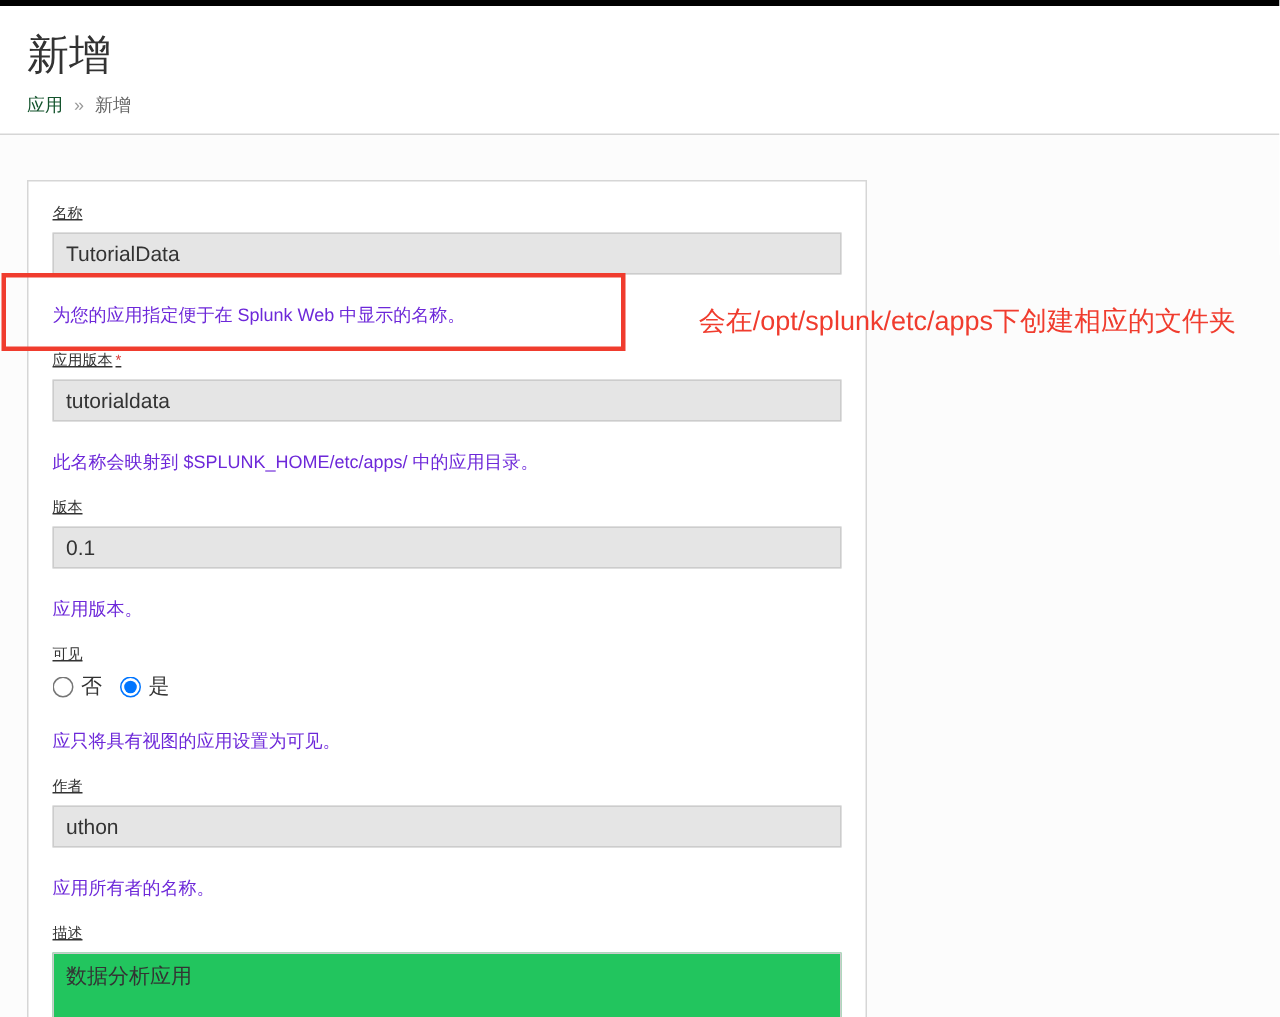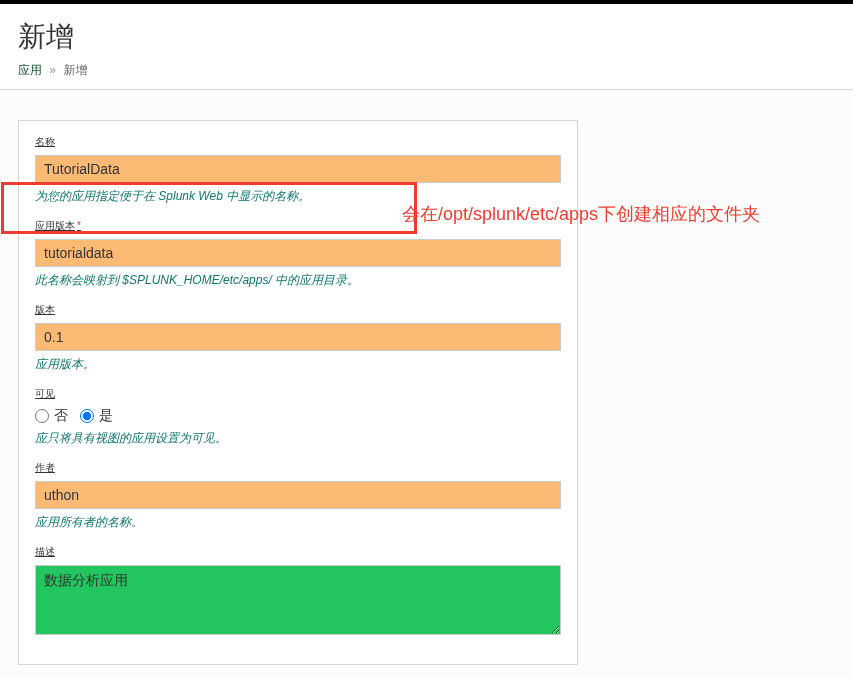--- a/index.html
+++ b/index.html
@@ -67,41 +67,40 @@
       margin-bottom: 6px;
       text-decoration: underline;
     }
     .required {
       color: #d93f3c;
       margin-left: 2px;
     }
     .text-input {
       width: 100%;
       border: 1px solid #ccc;
-      background: #fdba74;
+      background: #e5e5e5;
       padding: 5px 8px;
       font-size: 14px;
       color: #333;
       height: 28px;
     }
     .textarea-input {
       width: 100%;
       border: 1px solid #ccc;
       background: #22c55e;
       padding: 6px 8px;
       font-size: 14px;
       color: #333;
       min-height: 70px;
       resize: vertical;
     }
     .help-text {
       font-size: 12px;
-      font-style: italic;
-      color: #0f766e;
-      margin-top: 5px;
+      color: #6d28d9;
+      margin-top: 19px;
     }
     .radio-row {
       display: flex;
       align-items: center;
       gap: 12px;
       margin-top: 4px;
       margin-bottom: 4px;
     }
     .radio-opt {
       display: flex;
@@ -188,15 +187,15 @@
 
     <div class="field-group" style="margin-bottom:2px;">
       <div class="field-label">描述</div>
       <textarea class="textarea-input" style="">数据分析应用</textarea>
     </div>
 
   </div>
 
   <div class="highlight-box" style="left:1px; top:92px; width:416px; height:52px;"></div>
 
-  <div class="annotation" style="left:402px; top:110px;">会在/opt/splunk/etc/apps下创建相应的文件夹</div>
+  <div class="annotation" style="left:434px; top:110px;text-align:right;">会在/opt/splunk/etc/apps下创建相应的文件夹</div>
 
 </div>
 
 </body></html>

